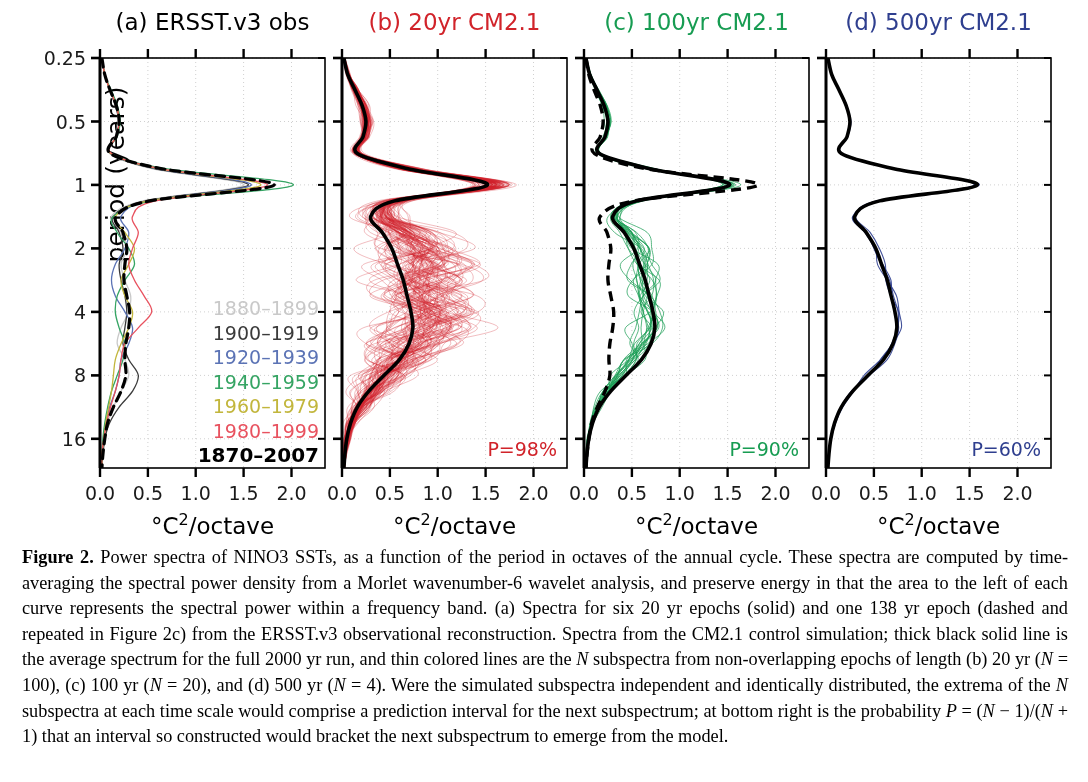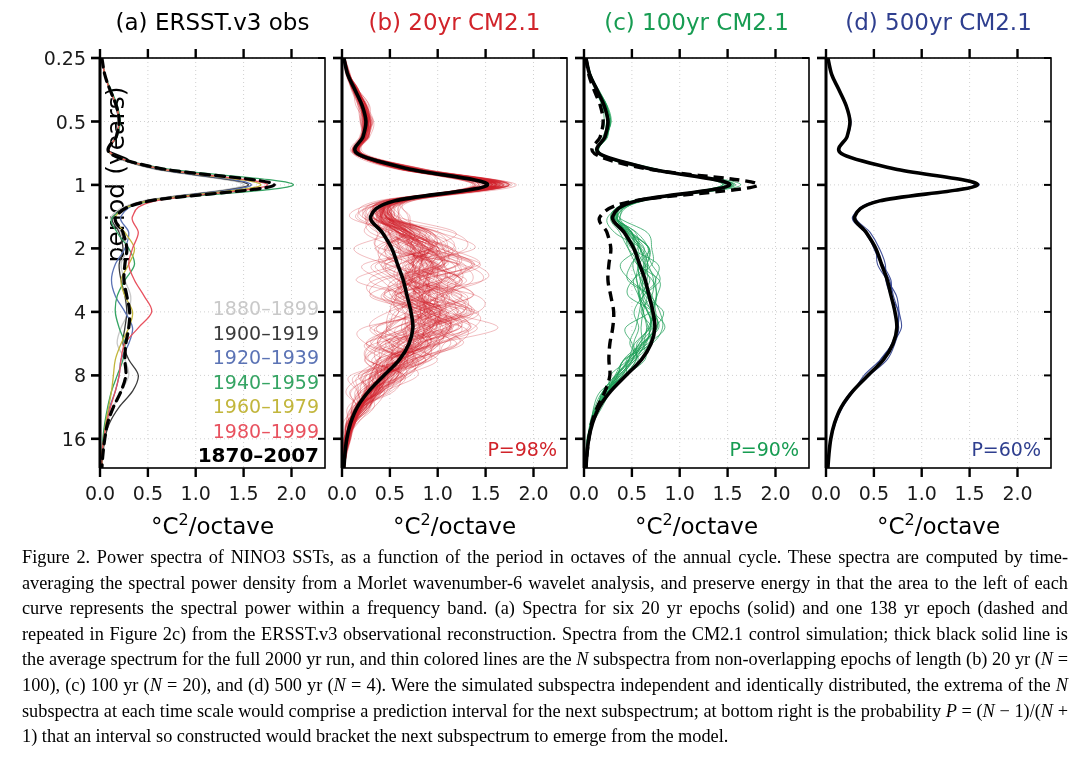--- a/index.html
+++ b/index.html
@@ -17,21 +17,21 @@
 
   .tick-text{font-size:19px;font-family:"DejaVu Sans",sans-serif;fill:#1a1a1a;}
   .xlab{font-size:23px;font-family:"DejaVu Sans",sans-serif;fill:#000;}
   .plab{font-size:19px;font-family:"DejaVu Sans",sans-serif;}
   .leg-text{font-size:19px;font-family:"DejaVu Sans",sans-serif;}
 
   
   #caption{position:absolute;left:22px;top:545px;width:1046px;
            font-family:"Liberation Serif",serif;font-size:18.3px;line-height:25.6px;
            text-align:justify;color:#000;}
-  #caption b{font-weight:normal;}
+  #caption b{font-weight:bold;}
   #caption i{font-style:italic;}
 </style>
 </head>
 <body>
 
 <div id="figure">
 
   <div id="plot-area">
     <div id="ylabel">period (years)</div>
     <svg class="panel-svg" id="chart-svg" width="1088" height="540">

